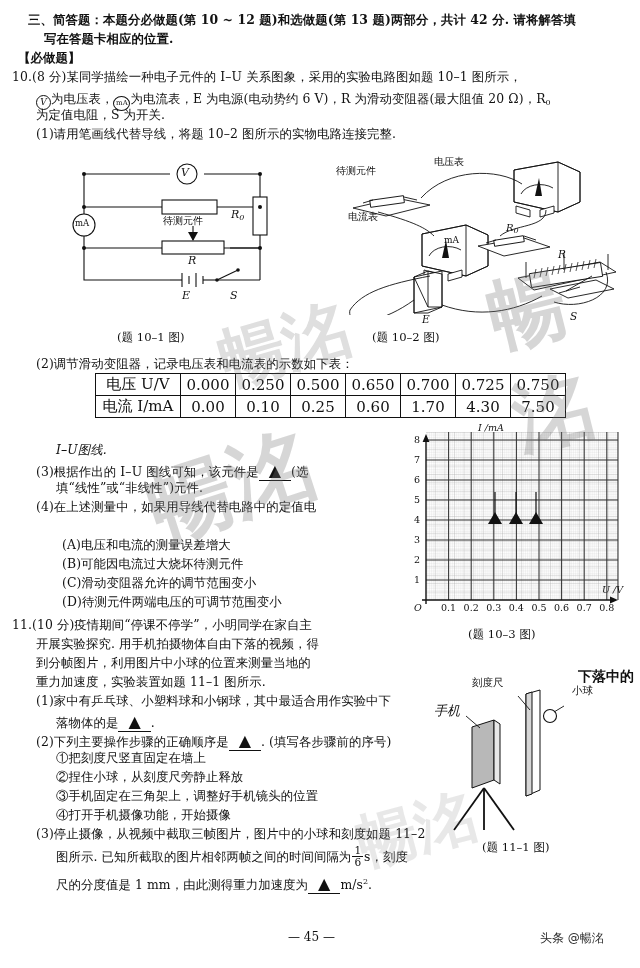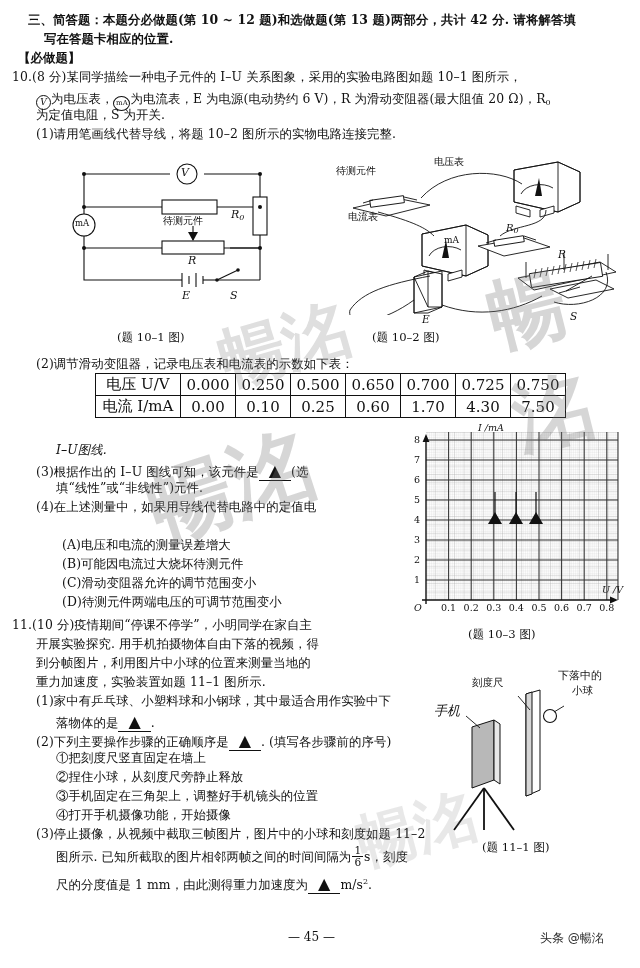--- a/index.html
+++ b/index.html
@@ -334,21 +334,21 @@
         <path d="M54,116 L84,158"></path>
       </g>
 
       <g stroke="#111" stroke-width="0.9" fill="none">
         <path d="M88,24 L100,38"></path>
         <path d="M134,34 L124,40"></path>
         <path d="M36,44 L50,56"></path>
       </g>
     </svg>
     <div class="cap" style="left:42px;top:4px;font-size:10.5px;">刻度尺</div>
-    <div class="cap" style="left:128px;top:-4px;font-size:11px;">下落中的</div>
+    <div class="cap" style="left:148px;top:-4px;font-size:14px;font-weight:bold;">下落中的</div>
     <div class="cap" style="left:142px;top:12px;font-size:10.5px;">小球</div>
     <div class="cap" style="left:4px;top:30px;font-size:13px;font-style:italic;">手机</div>
   </div>
   <div class="cap" style="left:482px;top:840px;">(题 11–1 图)</div>
 
   <div class="wm" style="left:146px;top:430px;font-size:84px;transform:rotate(-18deg);">暢洺</div>
   <div class="wm" style="left:500px;top:250px;font-size:78px;transform:rotate(-14deg);">暢洺</div>
   <div class="wm" style="left:218px;top:300px;font-size:66px;transform:rotate(-16deg);opacity:.8;">暢洺</div>
   <div class="wm" style="left:356px;top:790px;font-size:60px;transform:rotate(-15deg);opacity:.55;">暢洺</div>
 

